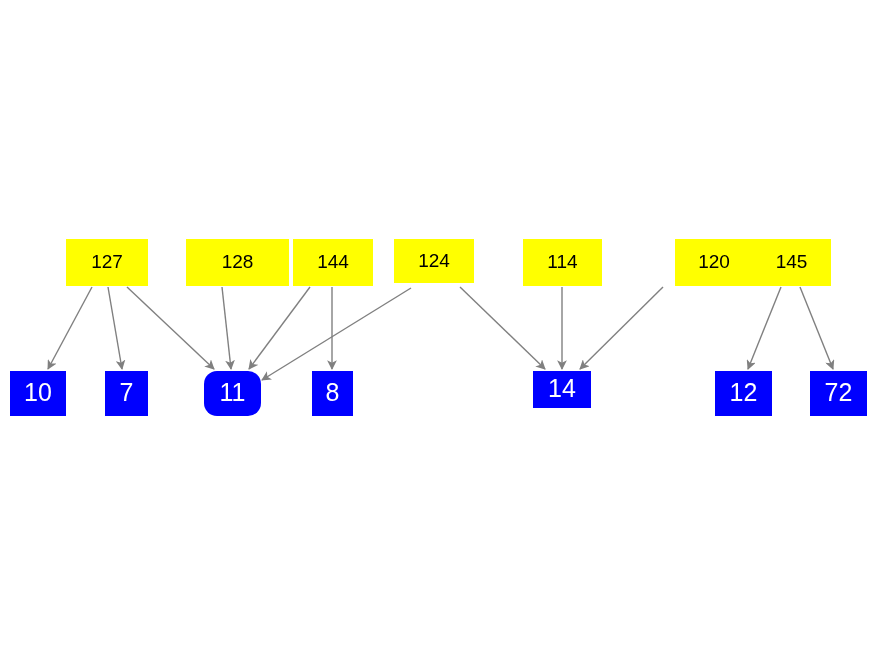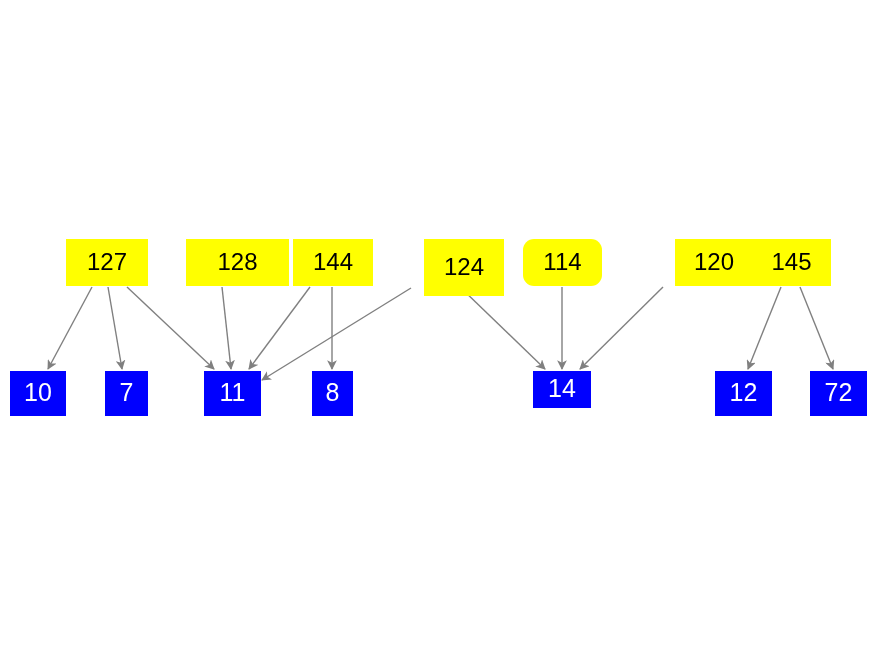--- a/index.html
+++ b/index.html
@@ -32,21 +32,21 @@
     display: flex;
     align-items: center;
     justify-content: center;
     line-height: 1;
     white-space: nowrap;
     user-select: none;
   }
   .node-top {
     background: #ffff00;
     color: #000000;
-    font-size: 24px;
+    font-size: 19px;
   }
   .node-bottom {
     background: #0000ff;
     color: #ffffff;
     font-size: 25px;
     justify-content: center;
   }
   .node-label {
     display: block;
     transform: translateY(-1px);
@@ -80,39 +80,39 @@
   <div id="node-layer">
       <div class="node node-top" style="left: 66px; top: 239px; width: 82px; height: 47px;">
         <span class="node-label">127</span>
       </div>
       <div class="node node-top" style="left: 186px; top: 239px; width: 103px; height: 47px;">
         <span class="node-label">128</span>
       </div>
       <div class="node node-top" style="left: 293px; top: 239px; width: 80px; height: 47px; text-align: right;">
         <span class="node-label">144</span>
       </div>
-      <div class="node node-top" style="left: 424px; top: 239px; width: 80px; height: 57px;">
+      <div class="node node-top" style="left: 394px; top: 239px; width: 80px; height: 44px;">
         <span class="node-label">124</span>
       </div>
-      <div class="node node-top" style="left: 523px; top: 239px; width: 79px; height: 47px; border-radius: 11px;">
+      <div class="node node-top" style="left: 523px; top: 239px; width: 79px; height: 47px;">
         <span class="node-label">114</span>
       </div>
       <div class="node node-top" style="left: 675px; top: 239px; width: 78px; height: 47px;">
         <span class="node-label">120</span>
       </div>
       <div class="node node-top" style="left: 752px; top: 239px; width: 79px; height: 47px; text-align: right;">
         <span class="node-label">145</span>
       </div>
       <div class="node node-bottom" style="left: 10px; top: 371px; width: 56px; height: 45px;">
         <span class="node-label">10</span>
       </div>
       <div class="node node-bottom" style="left: 105px; top: 371px; width: 43px; height: 45px;">
         <span class="node-label">7</span>
       </div>
-      <div class="node node-bottom" style="left: 204px; top: 371px; width: 57px; height: 45px;">
+      <div class="node node-bottom" style="left: 204px; top: 371px; width: 57px; height: 45px; border-radius: 13px;">
         <span class="node-label">11</span>
       </div>
       <div class="node node-bottom" style="left: 312px; top: 371px; width: 41px; height: 45px;">
         <span class="node-label">8</span>
       </div>
       <div class="node node-bottom" style="left: 533px; top: 371px; width: 58px; height: 37px;">
         <span class="node-label">14</span>
       </div>
       <div class="node node-bottom" style="left: 715px; top: 371px; width: 57px; height: 45px;">
         <span class="node-label">12</span>

